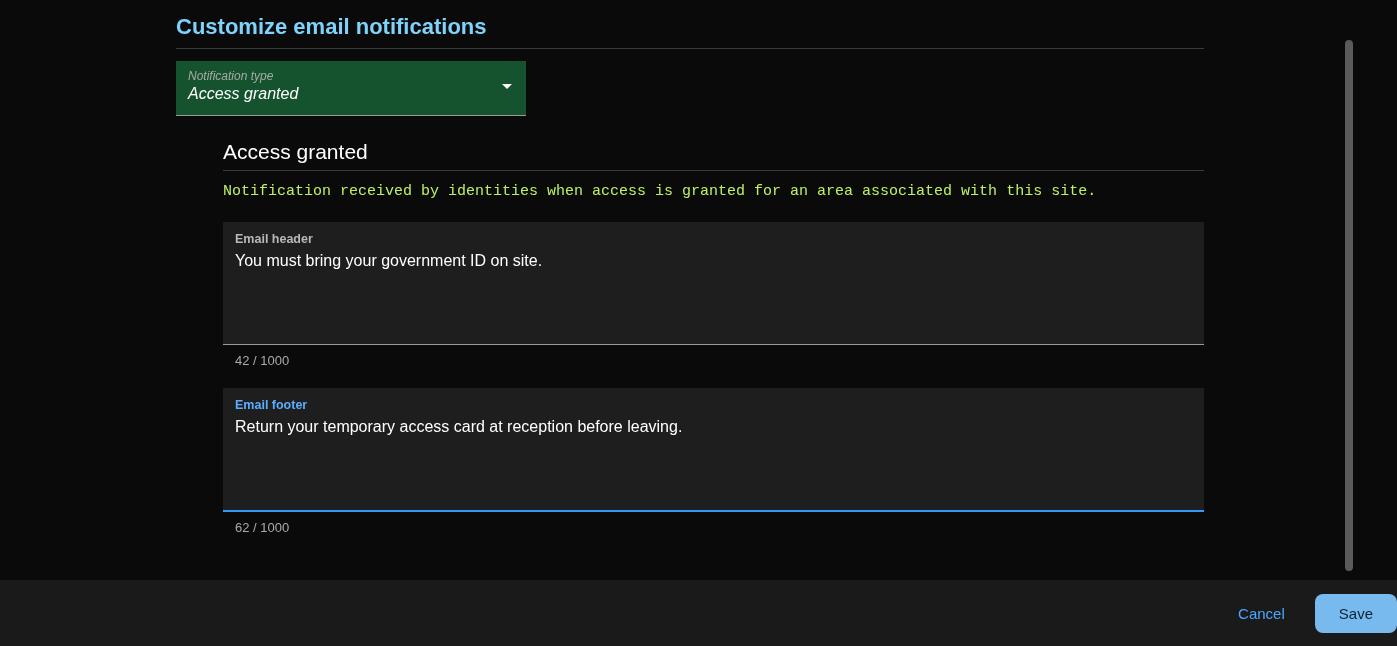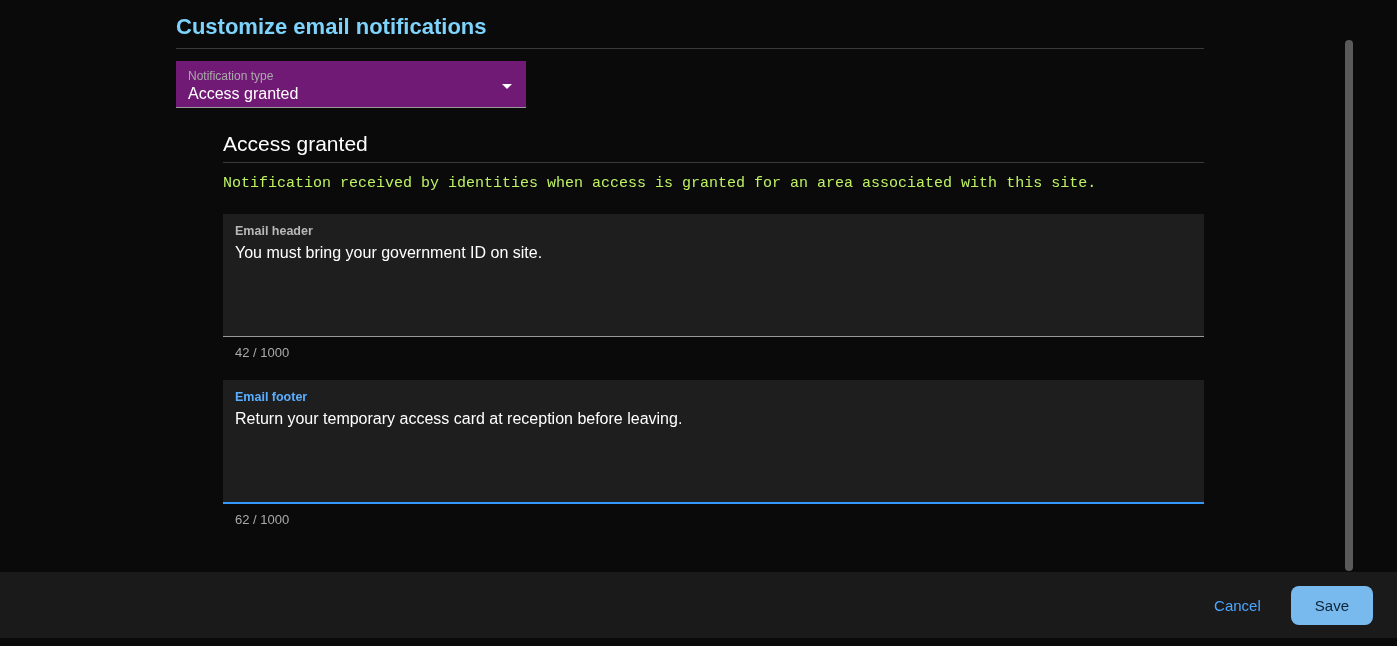--- a/index.html
+++ b/index.html
@@ -38,28 +38,29 @@
       border-bottom: 1px solid #3a3a3a;
       margin-bottom: 12px;
     }
     .page-description {
       font-size: 15px;
       color: #d8d8d8;
       margin-bottom: 22px;
     }
     .select-field {
       width: 350px;
-      background: #701a75;
+      background: #14532d;
       border-bottom: 1px solid #999;
-      padding: 8px 14px 4px 12px;
+      padding: 8px 14px 12px 12px;
       display: flex;
       align-items: center;
       justify-content: space-between;
       cursor: pointer;
       margin-bottom: 24px;
+      font-style: italic;
     }
     .select-labels {
       display: flex;
       flex-direction: column;
     }
     .select-floating-label {
       font-size: 12px;
       color: #aaaaaa;
       margin-bottom: 2px;
     }
@@ -129,27 +130,26 @@
     }
     .char-count {
       font-size: 13px;
       color: #aaaaaa;
       padding: 8px 0 0 12px;
     }
     .footer-bar {
       position: absolute;
       left: 0;
       right: 0;
-      bottom: 8px;
+      bottom: 0;
       height: 66px;
       background: #1a1a1a;
       display: flex;
       align-items: center;
       justify-content: flex-end;
-      padding-right: 24px;
       gap: 18px;
     }
     .btn-cancel {
       background: transparent;
       border: none;
       color: #4da6ff;
       font-size: 15px;
       font-weight: 500;
       cursor: pointer;
       padding: 10px 12px;

